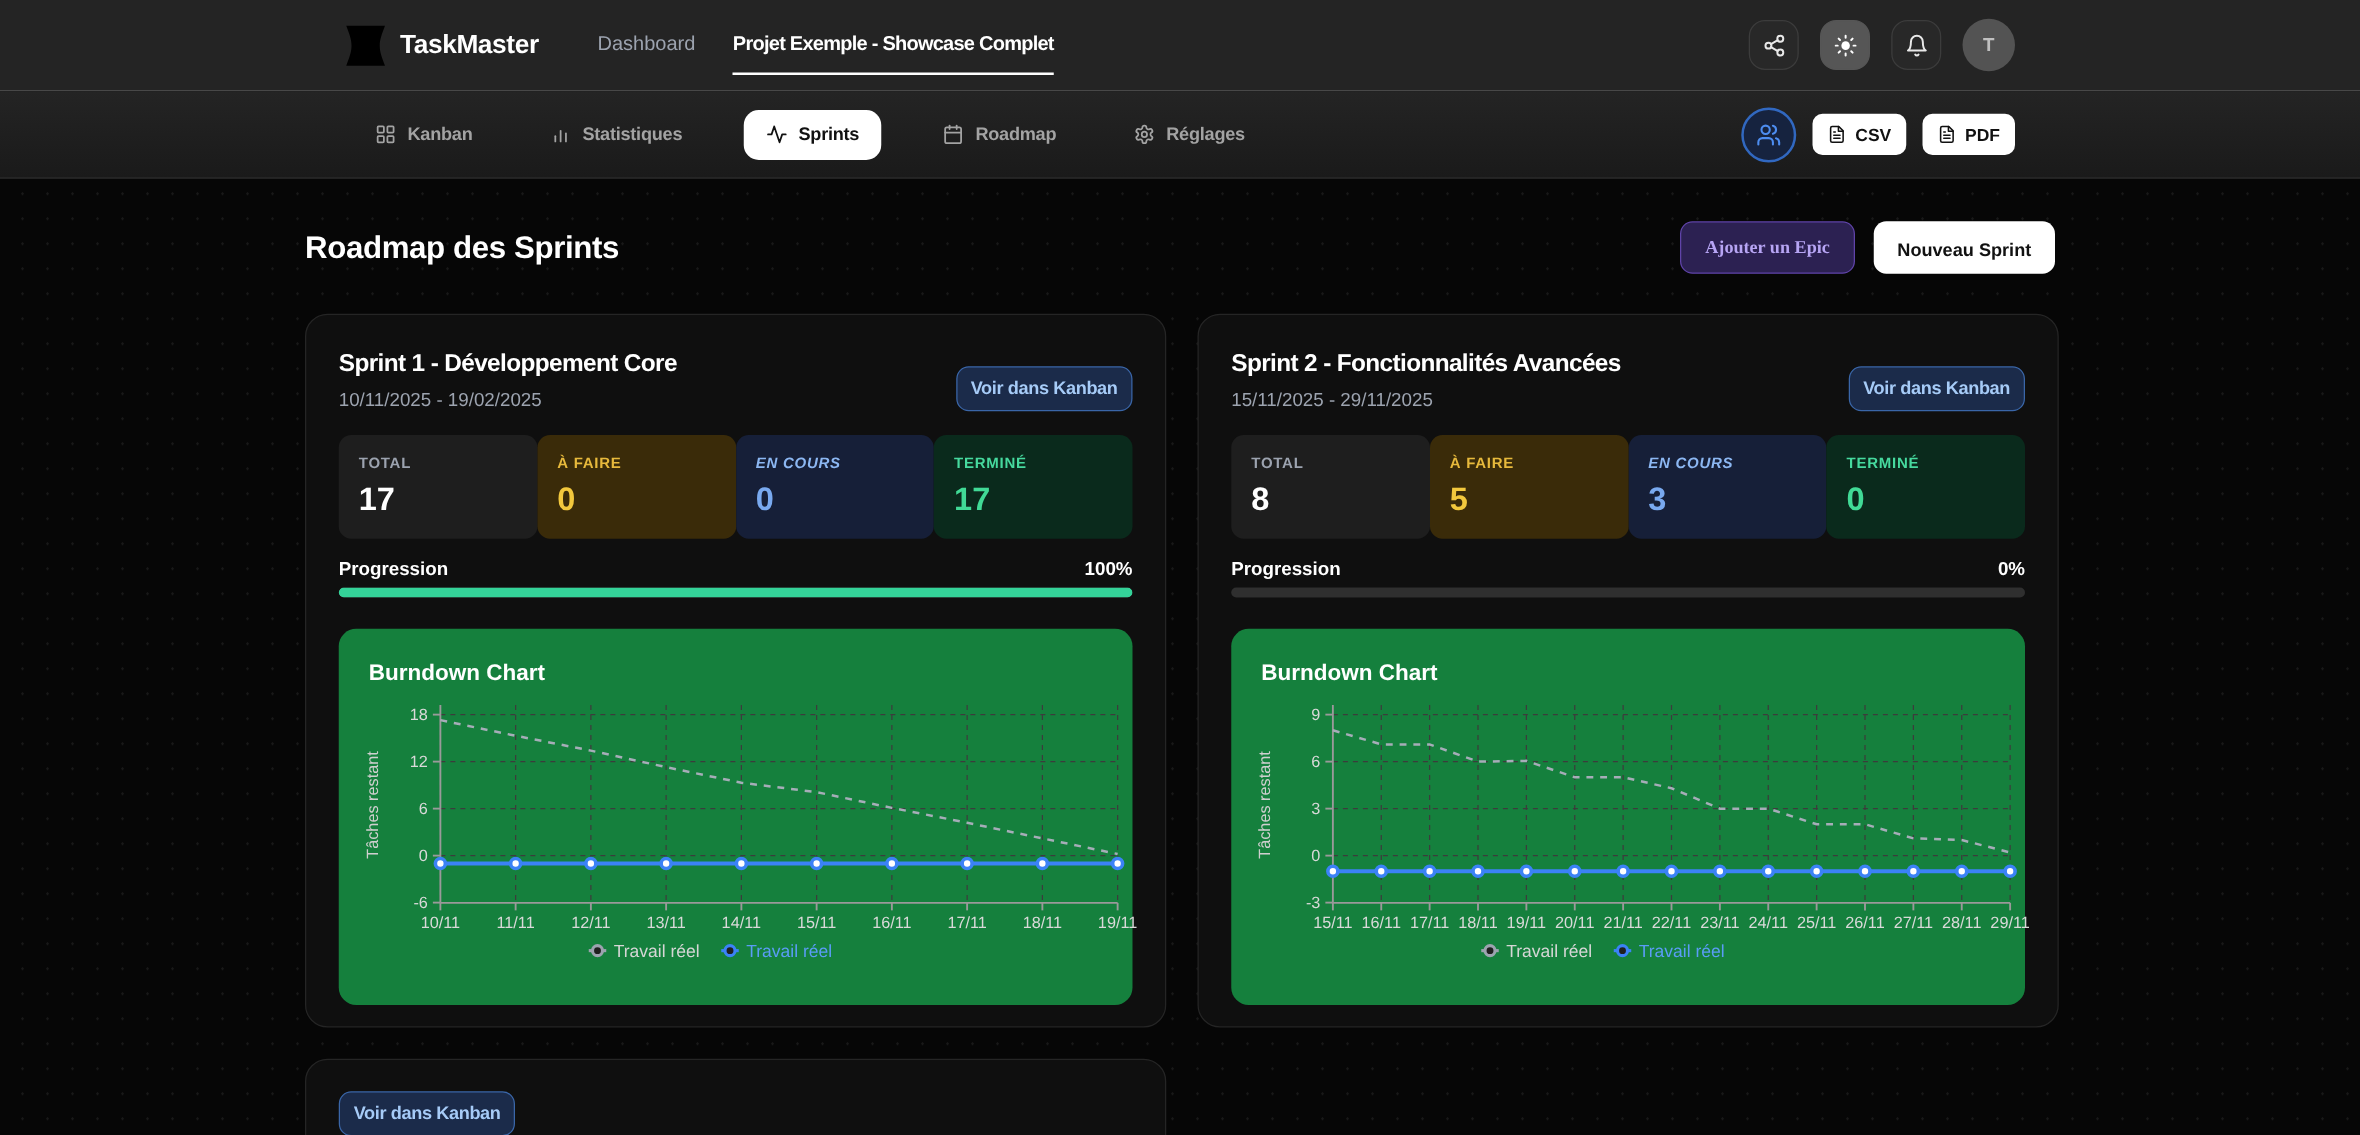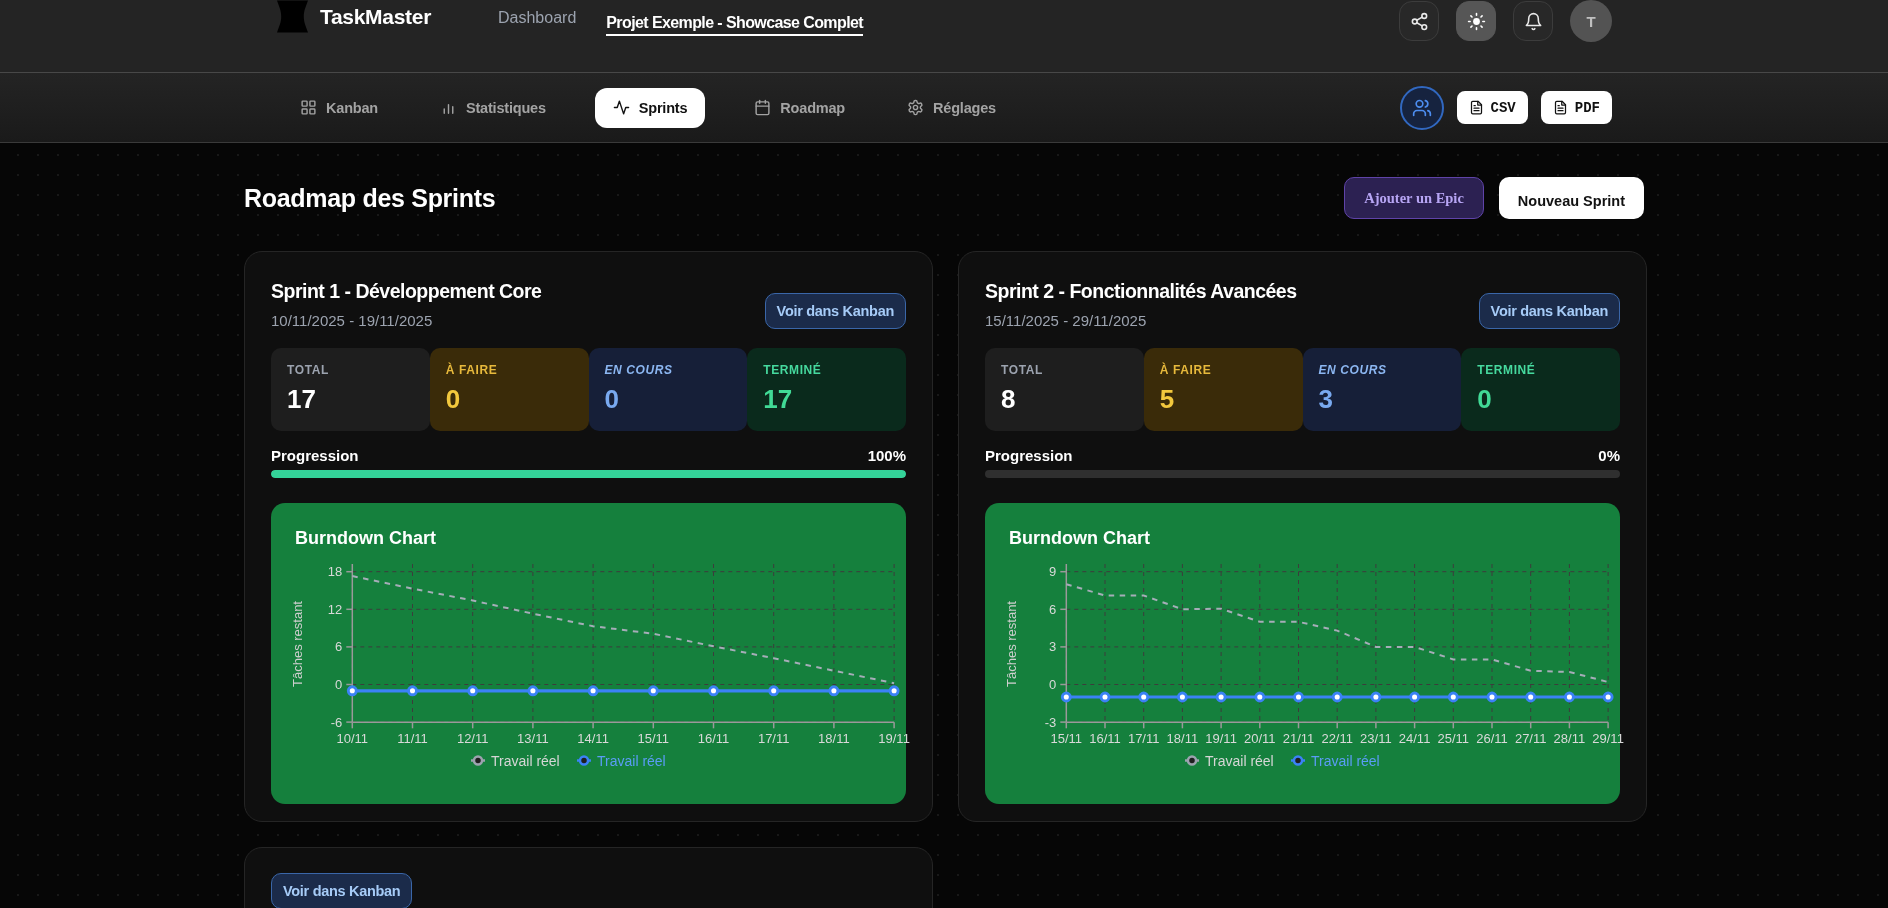--- a/index.html
+++ b/index.html
@@ -1,41 +1,41 @@
 <!DOCTYPE html>
 <html lang="fr"><head><meta charset="utf-8"><title>TaskMaster</title>
 <style>
 * { margin:0; padding:0; box-sizing:border-box; }
 html,body { width:1888px; height:908px; overflow:hidden; background:#060606;
   font-family:"Liberation Sans", sans-serif; }
 header.top { height:73px; background:#242424; border-bottom:1px solid #484848;
-  display:flex; align-items:flex-start; padding:0 276px;gap:20px; }
+  display:flex; align-items:center; padding:0 276px; }
 .brand { display:flex; align-items:center; gap:11px; }
 .brand span { color:#fff; font-size:21px; font-weight:bold; letter-spacing:-0.3px; }
 nav.topnav { display:flex; align-items:center; gap:30px; margin-left:47px; }
 nav.topnav a { font-size:16px; color:#9ca3af; text-decoration:none; }
-nav.topnav a.on { color:#fff; font-weight:600; border-bottom:2px solid #fff; padding:14px 0 2px; letter-spacing:-0.6px; }
+nav.topnav a.on { color:#fff; font-weight:600; border-bottom:2px solid #fff; padding:14px 0 13px; letter-spacing:-0.6px; }
 .hact { margin-left:auto; display:flex; align-items:center; gap:17px; }
 .hbtn { width:40px; height:40px; border-radius:13px; background:#282828; border:1px solid #3c3c3c;
   display:flex; align-items:center; justify-content:center; }
 .hbtn.lit { background:#565656; border-color:#565656; }
 .avatar { width:42px; height:42px; border-radius:50%; background:#535353; color:#c0c0c0;
   font-size:15px; font-weight:600; display:flex; align-items:center; justify-content:center; }
 .subnav { height:70px; background:linear-gradient(#242424,#1a1a1a); border-bottom:1px solid #3a3a3a;
   display:flex; align-items:center; padding:0 276px 0 287px; }
 .tabs { display:flex; align-items:center; gap:36px; }
 .tab { display:flex; align-items:center; gap:9px; height:40px; padding:0 13px; border-radius:12px;
   color:#a3a3a3; font-size:14.5px; font-weight:600; letter-spacing:-0.2px; }
 .tab.on { background:#fff; color:#111; padding:0 18px; }
 .subright { margin-left:auto; display:flex; align-items:center; gap:13px; }
 .ubtn { width:44px; height:44px; border-radius:50%; background:#16233f; border:2px solid #3168c0;
   display:flex; align-items:center; justify-content:center; }
 .ebtn { height:33px; padding:0 12px; border-radius:8px; background:#fff; border:none;
   display:flex; align-items:center; gap:7px; font-size:14px; font-weight:600; color:#111;
-  font-family:Liberation Mono, monospace; }
+  font-family:Liberation Sans, sans-serif; }
 main { height:764px; background:#060606;
   background-image:radial-gradient(#181818 1px, transparent 1.15px);
   background-size:20px 20px; background-position:8px 2px; }
 .wrap { width:1400px; margin:0 auto; padding-top:34px; }
 .pagehead { display:flex; align-items:center; justify-content:space-between; margin-bottom:32px; }
 h1 { color:#fff; font-size:25px; font-weight:bold; letter-spacing:-0.3px; }
 .phbtns { display:flex; gap:15px; }
 .epic { height:42px; padding:0 19px; border-radius:10px; background:#2c2152; border:1.5px solid #5f43a8;
   color:#b7a5f4; font-size:14.5px; font-weight:600; font-family:Liberation Serif, serif; }
 .nsprint { height:42px; padding:16px 19px; border-radius:10px; background:#fff; border:none;
@@ -172,21 +172,21 @@
     <div class="phbtns">
           <button class="epic">Ajouter un Epic</button>
           <button class="nsprint">Nouveau Sprint</button>
         </div>
   </div>
   <div class="grid">
 <section class="card">
   <div class="cardtop">
     <div>
               <h2>Sprint 1 - Développement Core</h2>
-              <div class="dates">10/11/2025 - 19/11/2025</div>
+              <div class="dates">10/11/2025 - 19/02/2025</div>
             </div>
     <button class="kbtn">Voir dans Kanban</button>
   </div>
   <div class="stats">
     <div class="tile t-total">
               <div class="tl">TOTAL</div>
               <div class="tv">17</div>
             </div>
     <div class="tile t-todo">
               <div class="tl">À FAIRE</div>

